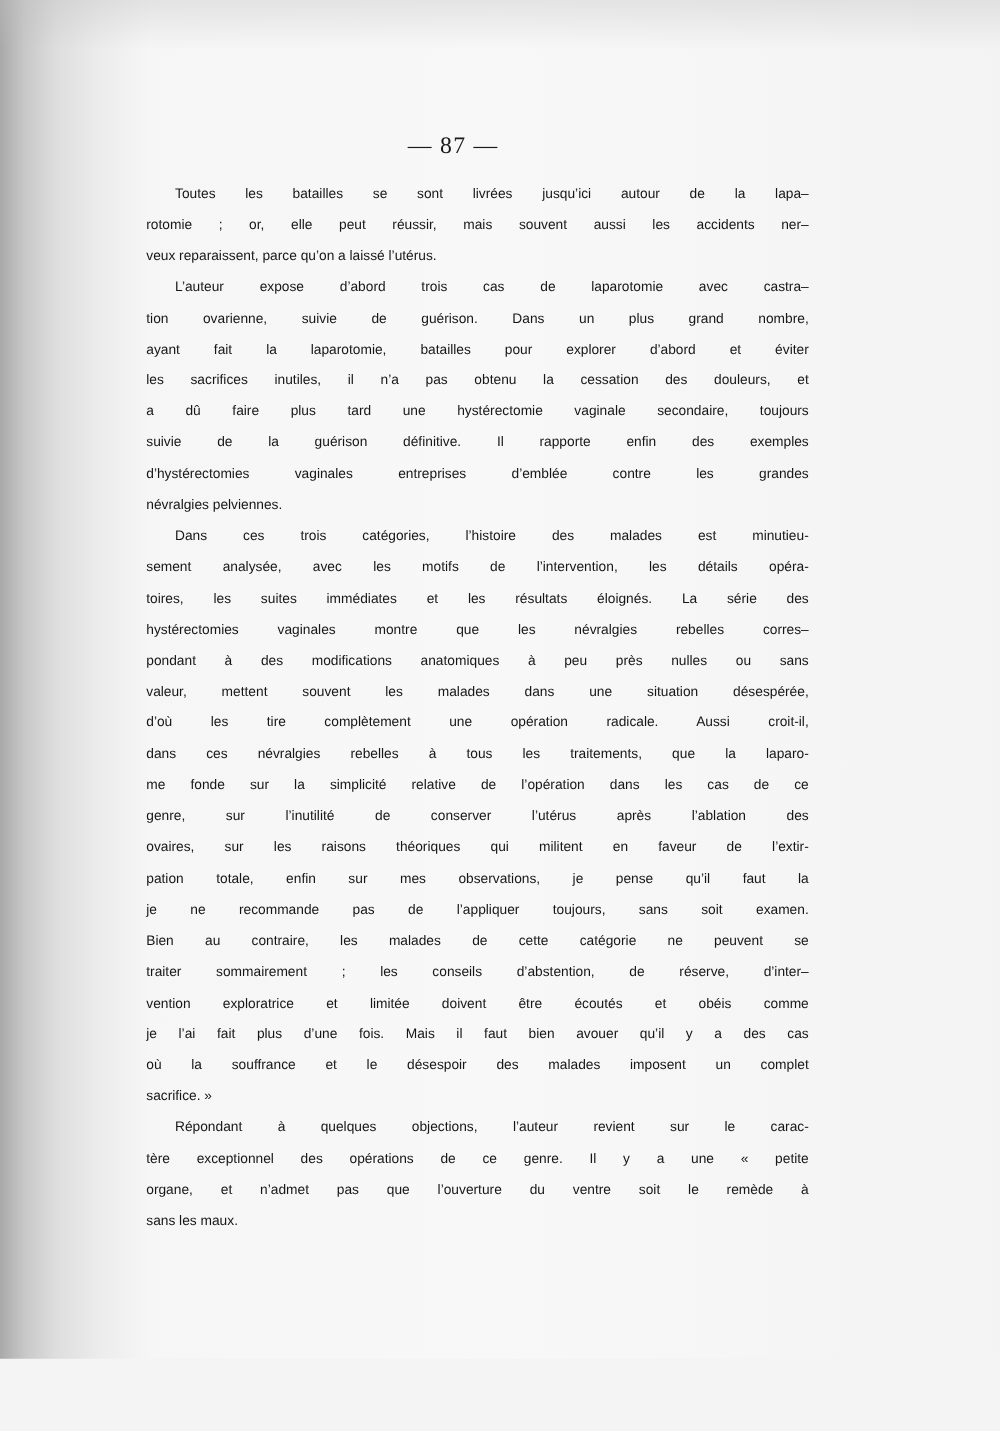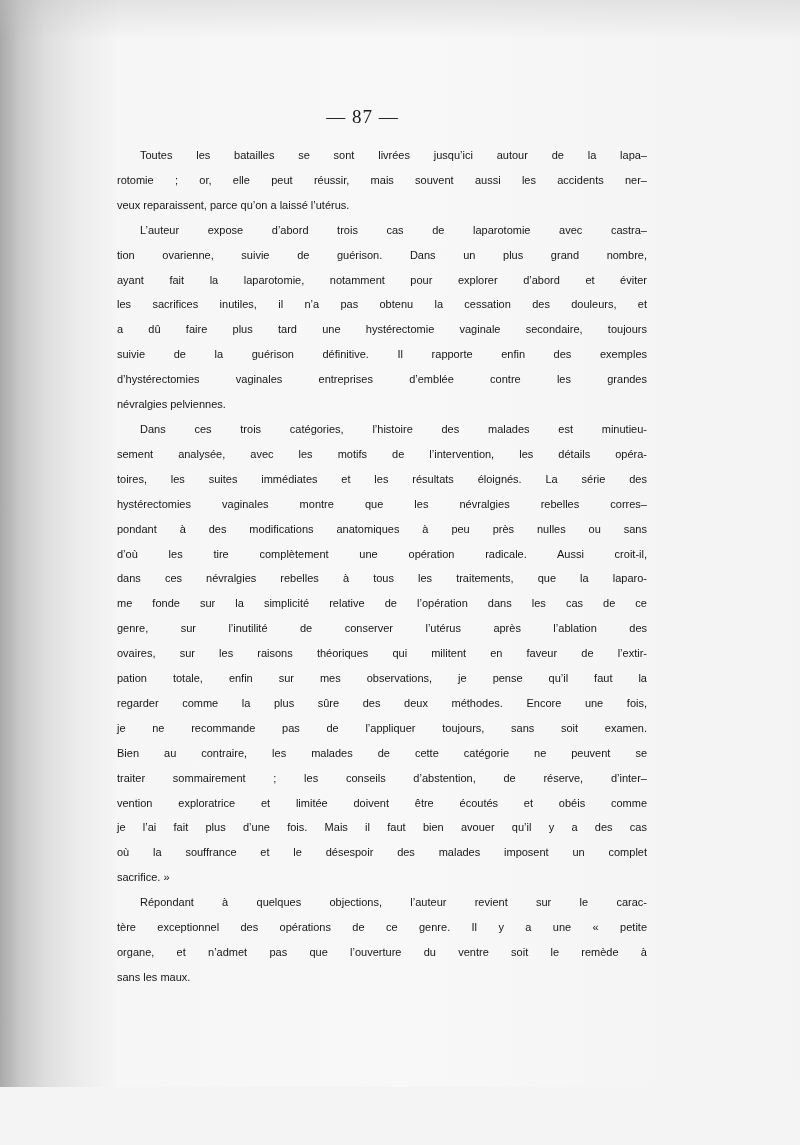--- a/index.html
+++ b/index.html
@@ -45,40 +45,40 @@
 
   <div class="text">
     <p class="para">
       <span class="line indent">Toutes les batailles se sont livrées jusqu’ici autour de la lapa–</span>
       <span class="line">rotomie ; or, elle peut réussir, mais souvent aussi les accidents ner–</span>
       <span class="line last">veux reparaissent, parce qu’on a laissé l’utérus.</span>
     </p>
     <p class="para">
       <span class="line indent">L’auteur expose d’abord trois cas de laparotomie avec castra–</span>
       <span class="line">tion ovarienne, suivie de guérison. Dans un plus grand nombre,</span>
-      <span class="line">ayant fait la laparotomie, notamment pour explorer d’abord et éviter</span>
+      <span class="line">ayant fait la laparotomie, batailles pour explorer d’abord et éviter</span>
       <span class="line">les sacrifices inutiles, il n’a pas obtenu la cessation des douleurs, et</span>
       <span class="line">a dû faire plus tard une hystérectomie vaginale secondaire, toujours</span>
       <span class="line">suivie de la guérison définitive. Il rapporte enfin des exemples</span>
       <span class="line">d’hystérectomies vaginales entreprises d’emblée contre les grandes</span>
       <span class="line last">névralgies pelviennes.</span>
     </p>
     <p class="para">
       <span class="line indent">Dans ces trois catégories, l’histoire des malades est minutieu-</span>
       <span class="line">sement analysée, avec les motifs de l’intervention, les détails opéra-</span>
       <span class="line">toires, les suites immédiates et les résultats éloignés. La série des</span>
       <span class="line">hystérectomies vaginales montre que les névralgies rebelles corres–</span>
       <span class="line">pondant à des modifications anatomiques à peu près nulles ou sans</span>
+      <span class="line">valeur, mettent souvent les malades dans une situation désespérée,</span>
       <span class="line">d’où les tire complètement une opération radicale. Aussi croit-il,</span>
       <span class="line">dans ces névralgies rebelles à tous les traitements, que la laparo-</span>
       <span class="line">me fonde sur la simplicité relative de l’opération dans les cas de ce</span>
       <span class="line">genre, sur l’inutilité de conserver l’utérus après l’ablation des</span>
       <span class="line">ovaires, sur les raisons théoriques qui militent en faveur de l’extir-</span>
       <span class="line">pation totale, enfin sur mes observations, je pense qu’il faut la</span>
-      <span class="line">regarder comme la plus sûre des deux méthodes. Encore une fois,</span>
       <span class="line">je ne recommande pas de l’appliquer toujours, sans soit examen.</span>
       <span class="line">Bien au contraire, les malades de cette catégorie ne peuvent se</span>
       <span class="line">traiter sommairement ; les conseils d’abstention, de réserve, d’inter–</span>
       <span class="line">vention exploratrice et limitée doivent être écoutés et obéis comme</span>
       <span class="line">je l’ai fait plus d’une fois. Mais il faut bien avouer qu’il y a des cas</span>
       <span class="line">où la souffrance et le désespoir des malades imposent un complet</span>
       <span class="line last">sacrifice. »</span>
     </p>
     <p class="para">
       <span class="line indent">Répondant à quelques objections, l’auteur revient sur le carac-</span>

